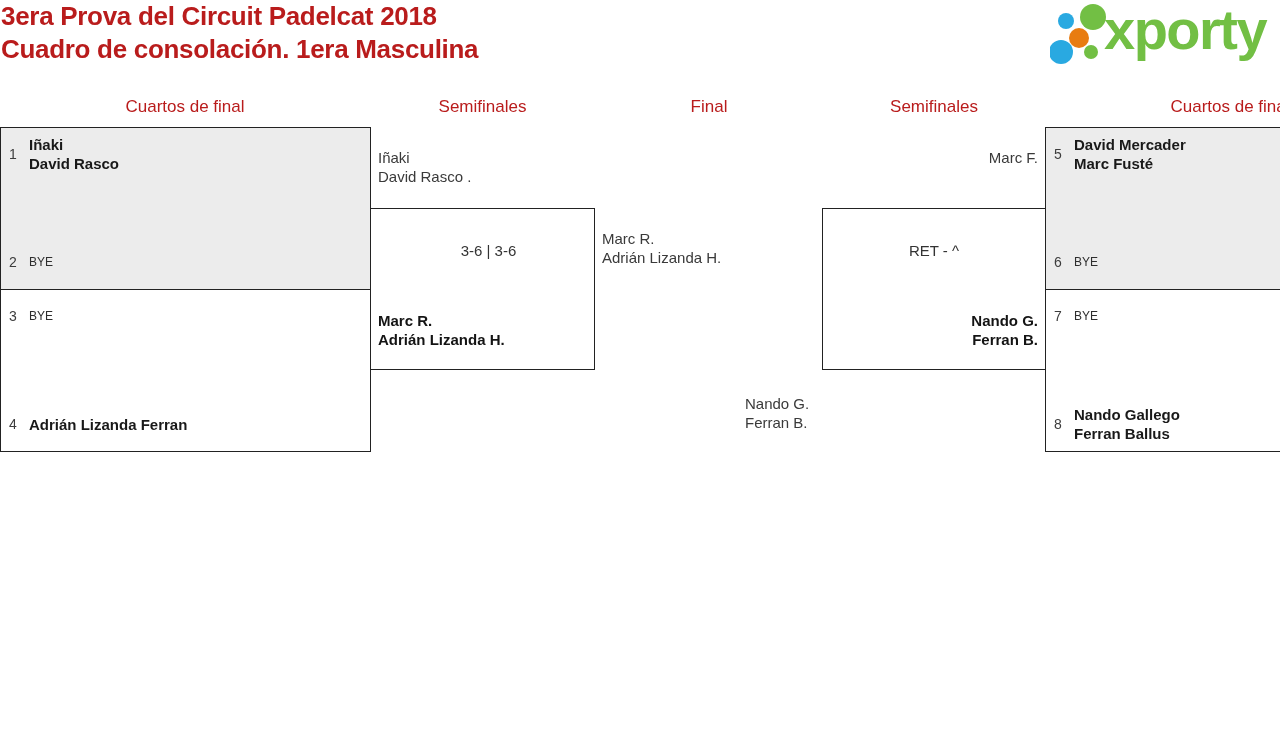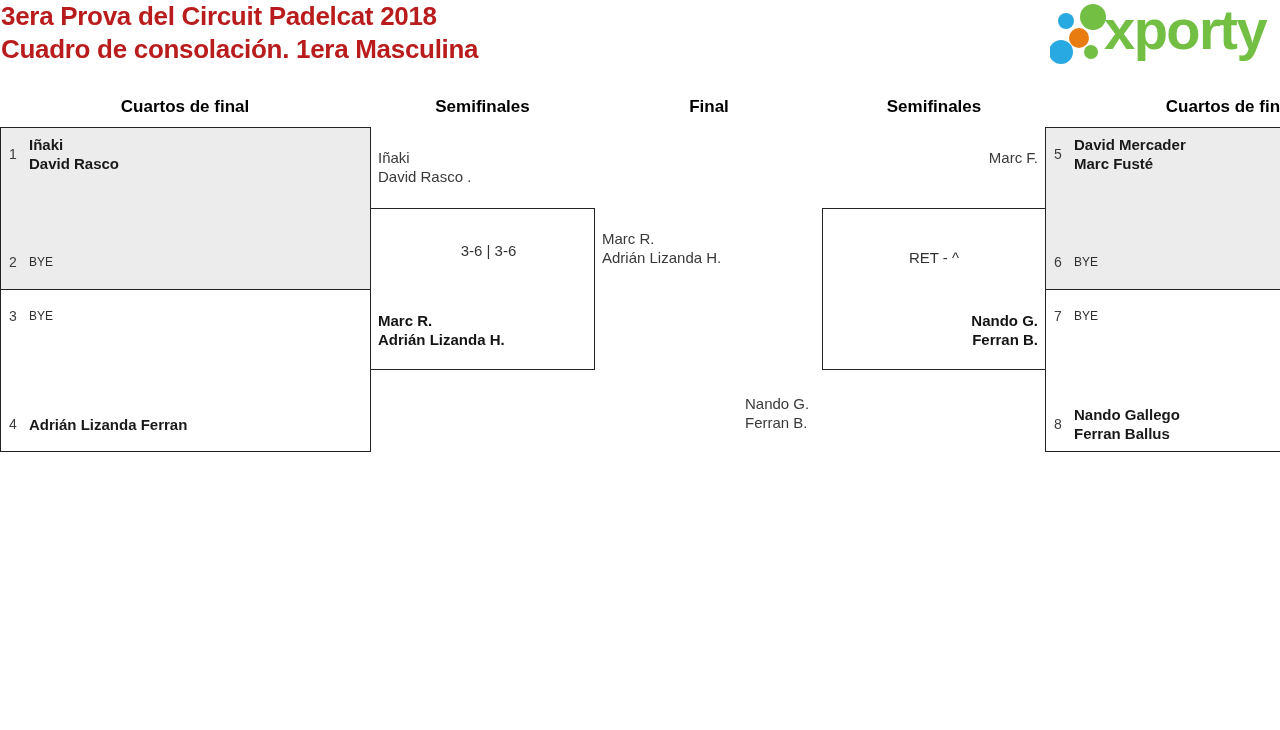--- a/index.html
+++ b/index.html
@@ -13,21 +13,21 @@
 
   
   .page-title { left:1px; top:0px; color:#b91c1c; font-size:26px; line-height:33px; font-weight:700; letter-spacing:-0.3px; }
 
   
   .logo { left:1048px; top:2px; width:230px; height:72px; }
   .logo-mark { position:absolute; left:2px; top:0; }
   .logo-word { position:absolute; left:56px; top:-12px; font-size:56px; line-height:80px; font-weight:700; letter-spacing:-1.5px; color:#72bf44; }
 
   
-  .rh { top:96px; font-size:17px; line-height:21px; font-weight:700; color:#000000; text-align:center; white-space:nowrap; }
+  .rh { top:96px; font-size:17px; line-height:21px; font-weight:400; color:#b91c1c; text-align:center; white-space:nowrap; }
   .rh-qfl { left:0; width:370px; }
   .rh-sfl { left:370px; width:225px; }
   .rh-f   { left:595px; width:228px; }
   .rh-sfr { left:822px; width:224px; }
   .rh-qfr { left:1045px; width:370px; }
 
   
   .mbox { border:1px solid #222; box-sizing:border-box; background:#fff; }
   .mbox.gray { background:#ececec; }
   .qf1 { left:0;      top:127px; width:371px; height:163px; }
@@ -49,21 +49,21 @@
   
   .lbl { font-size:15px; line-height:19px; font-weight:400; color:#3a3a3a; white-space:nowrap; }
   .lbl-sfl { left:378px; top:148px; }
   .lbl-sfr { left:828px; top:148px; width:210px; text-align:right; }
   .lbl-f-top { left:602px; top:229px; }
   .lbl-f-bot { left:745px; top:394px; }
 
   
   .score { font-size:15px; line-height:19px; color:#333; text-align:center; white-space:nowrap; }
   .score-l { left:370px; top:241px; width:225px;padding-left:6px; }
-  .score-r { left:822px; top:241px; width:224px;margin-top:7px; }
+  .score-r { left:822px; top:241px; width:224px; }
 
   
   .winner { font-size:15px; line-height:19px; font-weight:700; color:#141414; white-space:nowrap; }
   .win-l { left:378px; top:311px; }
   .win-r { left:827px; top:311px; width:211px; text-align:right; }
 </style>
 </head>
 <body>
 
 <div class="abs page-title">

